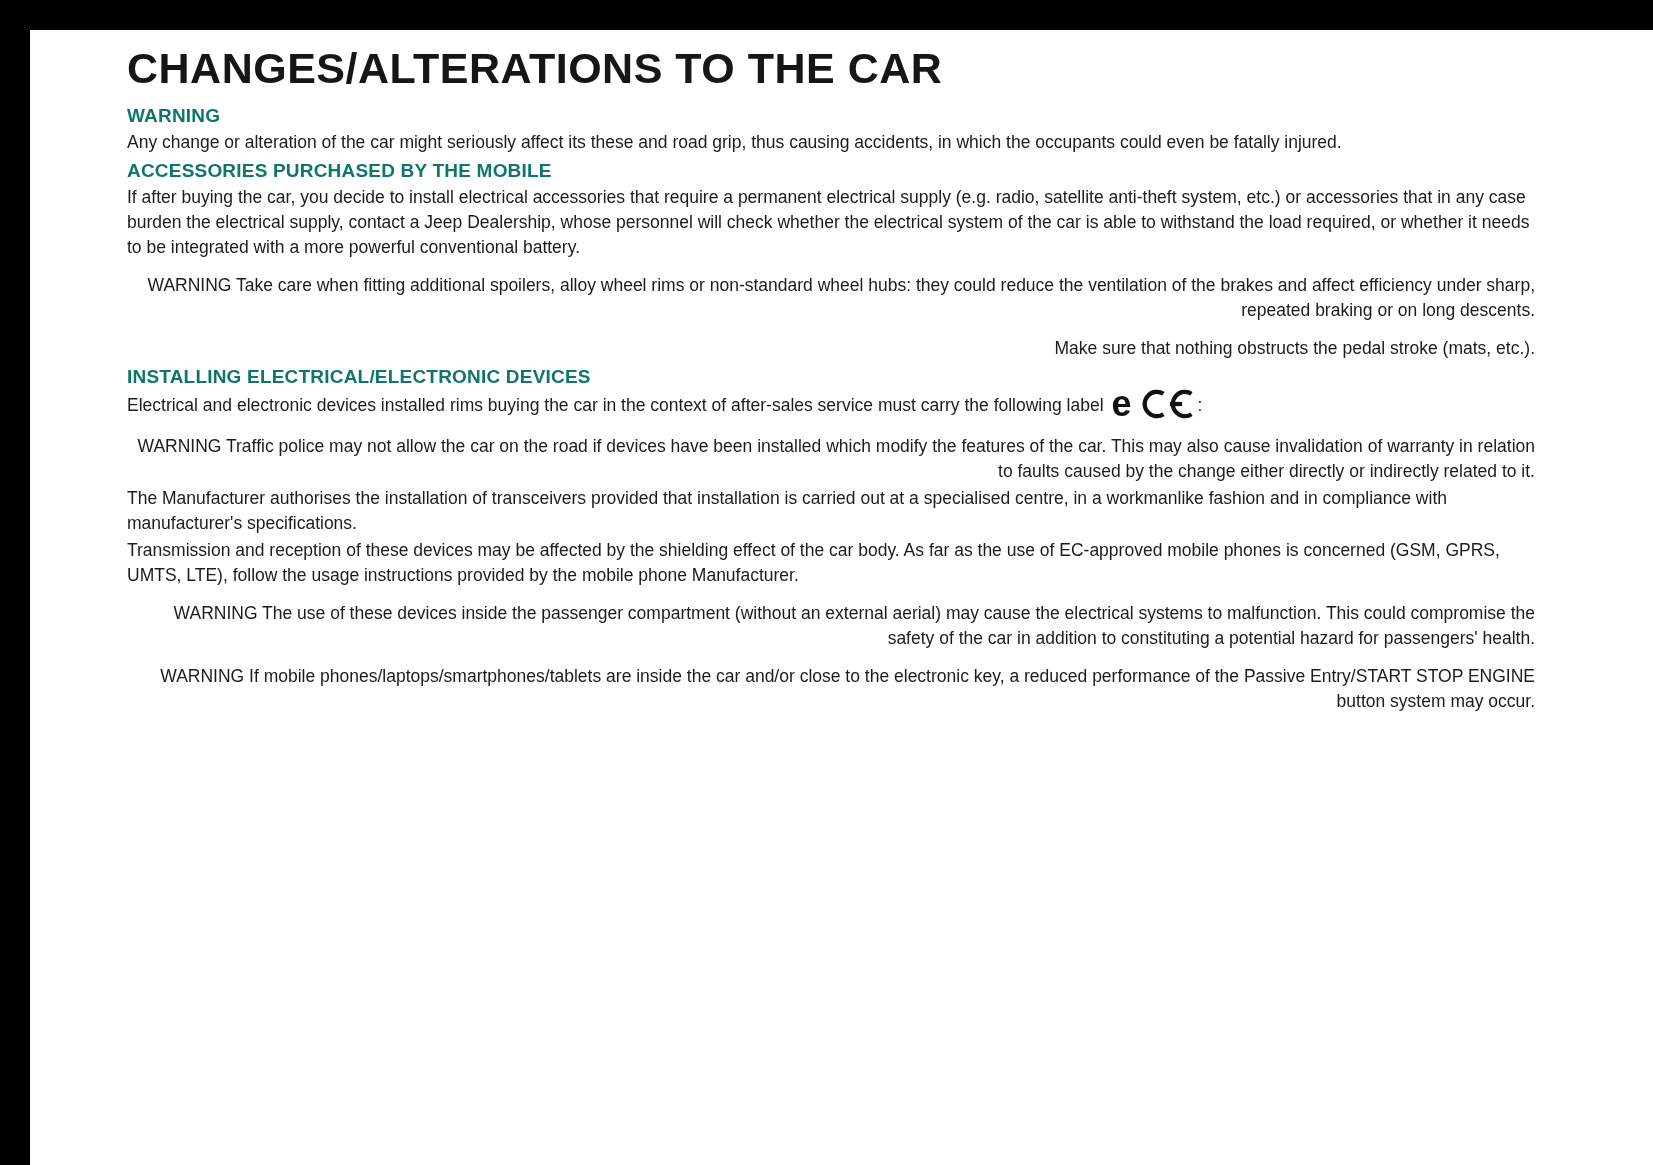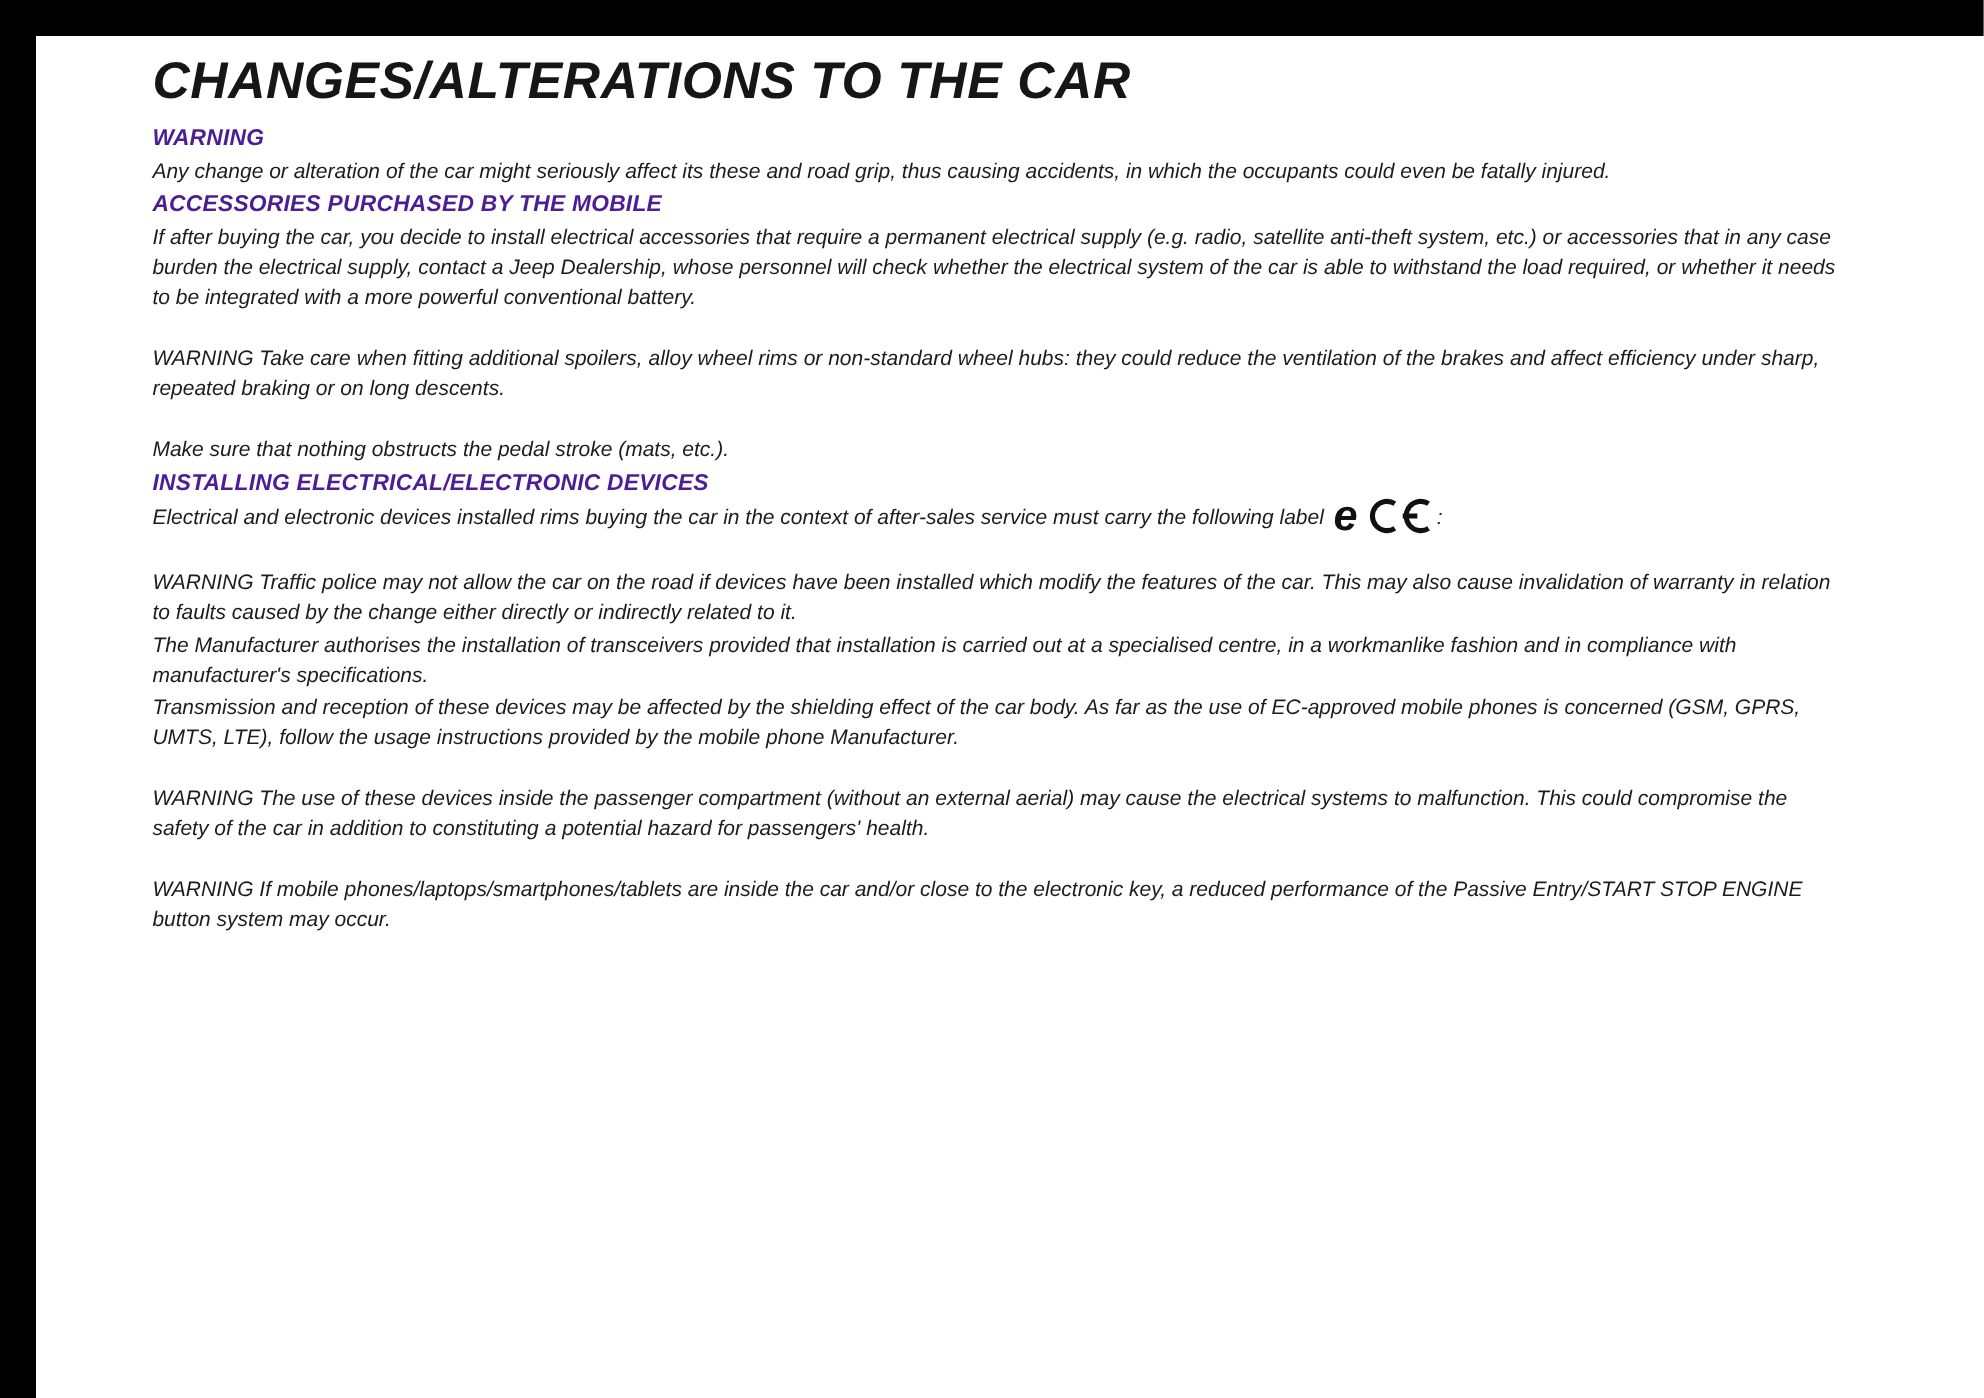--- a/index.html
+++ b/index.html
@@ -21,48 +21,48 @@
     position: absolute;
     left: 0; top: 0;
     width: 30px; height: 1165px;
     background: #000000;
   }
   .page-content {
     position: absolute;
     left: 127px;
     top: 46px;
     width: 1408px;
-    font-style: italic;
   }
   .page-title {
     font-size: 43px;
     font-weight: 800;
     letter-spacing: 0.5px;
     color: #161616;
     line-height: 1.05;
     margin-bottom: 14px;
     font-stretch: condensed;
   }
   .section-heading {
     font-size: 19px;
     font-weight: 700;
-    color: #4c1d95;
+    color: #0f766e;
     letter-spacing: 0.2px;
     margin-top: 5px;
     margin-bottom: 3px;
     font-stretch: condensed;
   }
   .para {
     font-size: 17.5px;
     line-height: 25px;
     color: #1c1c1c;
     margin: 0 0 2px 0;
   }
   .para.spaced {
-    margin-top: 26px;
+    margin-top: 13px;
+    text-align: right;
   }
   .label-line {
     display: block;
   }
   .inline-mark {
     display: inline-block;
     vertical-align: middle;
     margin-left: 8px;
     position: relative;
     top: -2px;

